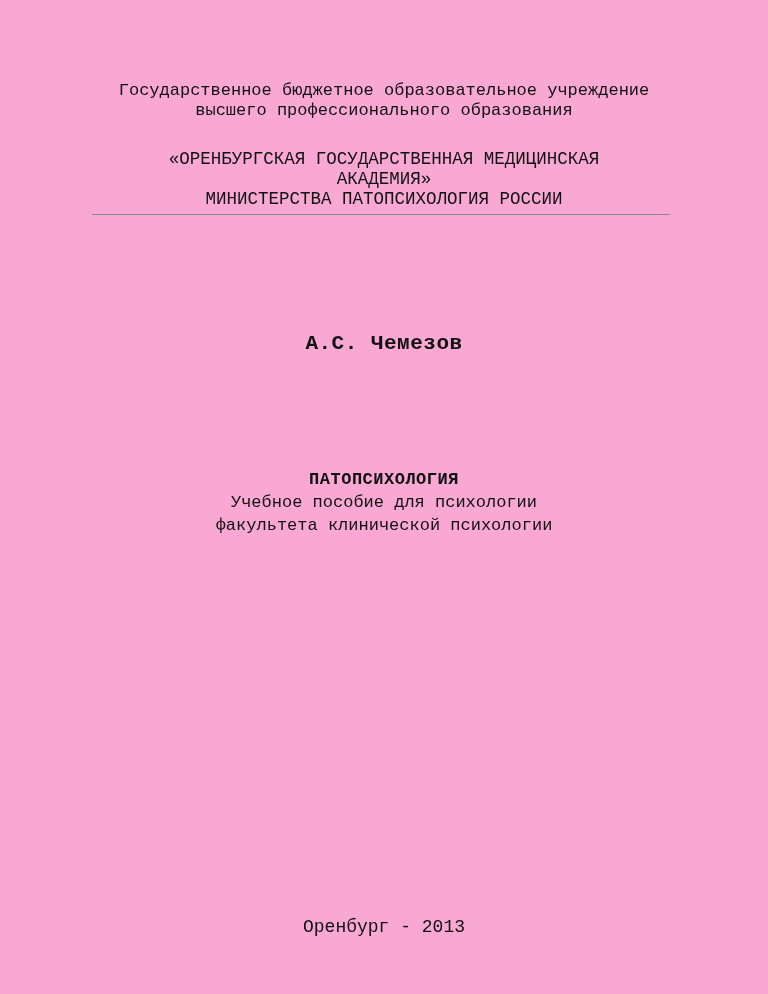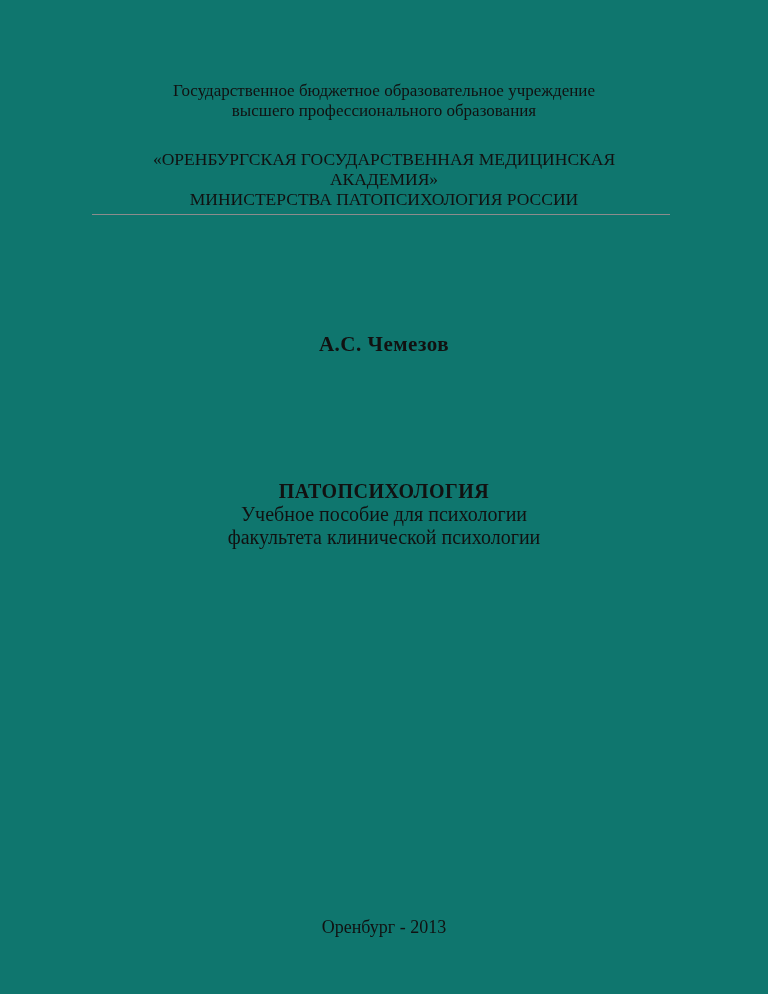--- a/index.html
+++ b/index.html
@@ -4,22 +4,22 @@
 <style>
   html, body {
     margin: 0;
     padding: 0;
     background: #ffffff;
   }
   .page {
     position: relative;
     width: 768px;
     height: 994px;
-    background: #0f766e;
-    font-family: Liberation Serif, serif;
+    background: #f9a8d4;
+    font-family: Liberation Mono, monospace;
     color: #111111;
     overflow: hidden;
   }
   .centered-block {
     position: absolute;
     left: 0;
     width: 768px;
     text-align: center;
   }
   .institution-block {
@@ -42,23 +42,22 @@
     border-top: 1.5px solid #8c8c8c;
   }
   .author-block {
     top: 332px;
     font-size: 21px;
     font-weight: bold;
     letter-spacing: 0.5px;
   }
   .title-block {
     top: 468px;
-    font-size: 20px;
+    font-size: 17px;
     line-height: 23px;
-    margin-top: 12px;
   }
   .title-block .book-title {
     font-weight: bold;
     letter-spacing: 0.5px;
   }
   .imprint-block {
     top: 877px;
     font-size: 18px;
     margin-top: 40px;
   }

